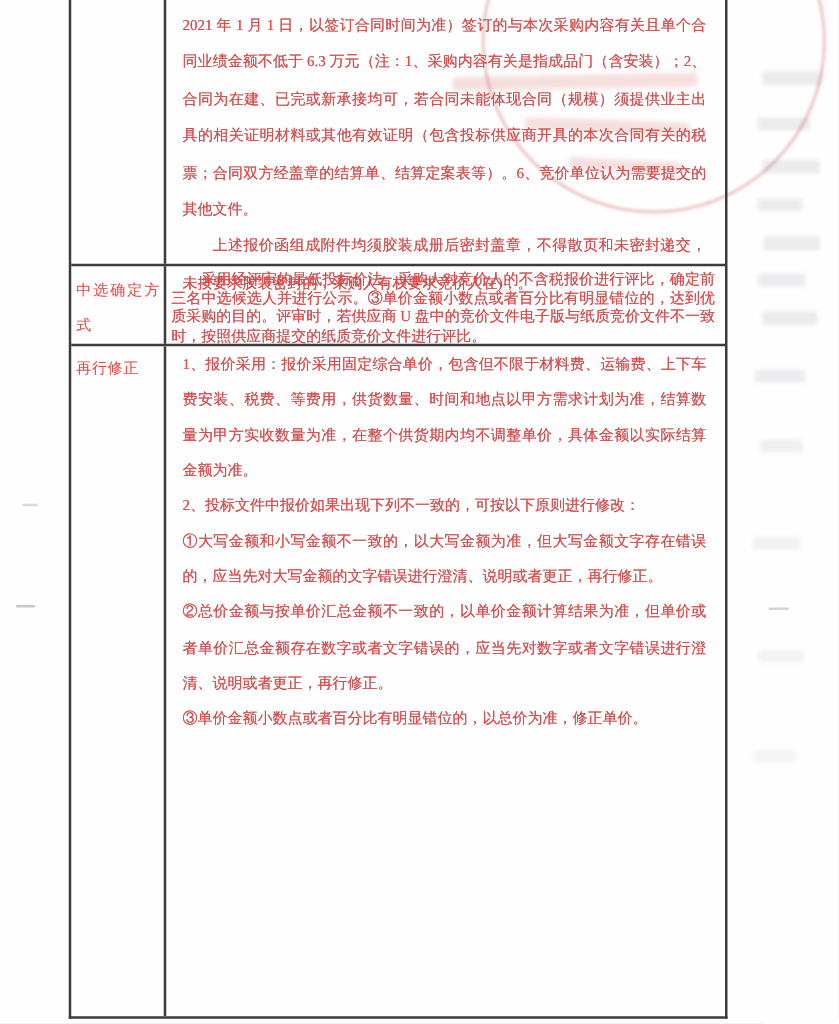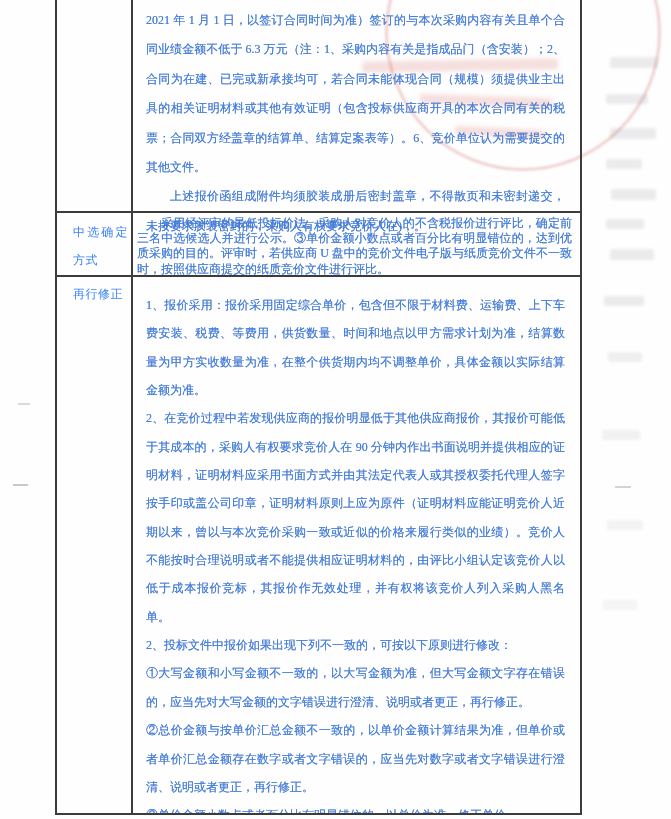--- a/index.html
+++ b/index.html
@@ -2,55 +2,55 @@
 <html lang="zh"><head>
 <meta charset="utf-8">
 <style>
   html,body{margin:0;padding:0;background:#e8e8e8;}
   .page{
     position:relative;
     width:671px;height:819px;
     background:#fefefe;
     overflow:hidden;
     font-family:"Liberation Serif","DejaVu Serif",serif;
-    color:#3b82f6;
+    color:#ef4444;
   }
   
   .doc-table{
     position:absolute;left:55px;top:-2px;
     width:527px;height:817px;
     box-sizing:border-box;
     border-left:2px solid #3c3c3c;
     border-right:2px solid #3c3c3c;
     border-bottom:2px solid #3c3c3c;
     display:flex;flex-direction:column;
   }
   .row{display:flex;box-sizing:border-box;}
   .row-1{height:213px;}
   .row-2{height:66px;border-top:2px solid #3c3c3c;border-bottom:2px solid #3c3c3c;}
   .row-3{flex:1;overflow:hidden;}
   .cell{box-sizing:border-box;}
   .label-cell{
     width:76px;
     border-right:2px solid #3c3c3c;
     font-size:12px;line-height:28px;
-    padding:5px 3px 0 16px;
+    padding:5px 3px 0 4px;
     text-align:justify;
     letter-spacing:.5px;
   }
   .row-3 .label-cell{padding-top:3px;}
   .content-cell{
     flex:1;
     font-size:12px;
     text-align:justify;
     text-shadow:0 0 .5px rgba(45,45,45,.55);
   }
   .row-1 .content-cell{padding:8px 15px 0 13px;line-height:29.4px;}
   .row-2 .content-cell{padding:3px 8px 0 4px;line-height:15.2px;}
-  .row-3 .content-cell{padding:14px 15px 0 13px;line-height:28.35px;}
+  .row-3 .content-cell{padding:0 15px 0 13px;line-height:28.35px;}
   .para{margin:0;}
   .para.indent{text-indent:2em;}
   
   .stamp-arc{
     position:absolute;left:385px;top:-105px;
     width:270px;height:270px;border-radius:50%;
     border:3px solid rgba(190,55,45,.22);
     filter:blur(1px);
     pointer-events:none;
   }
@@ -110,21 +110,20 @@
         <p class="para indent">采用经评审的最低投标价法。采购人对竞价人的不含税报价进行评比，确定前三名中选候选人并进行公示。③单价金额小数点或者百分比有明显错位的，达到优质采购的目的。评审时，若供应商 U 盘中的竞价文件电子版与纸质竞价文件不一致时，按照供应商提交的纸质竞价文件进行评比。</p>
       </div>
     </div>
 
     <div class="row row-3">
       <div class="cell label-cell">
         <span>再行修正</span>
       </div>
       <div class="cell content-cell">
         <p class="para">1、报价采用：报价采用固定综合单价，包含但不限于材料费、运输费、上下车费安装、税费、等费用，供货数量、时间和地点以甲方需求计划为准，结算数量为甲方实收数量为准，在整个供货期内均不调整单价，具体金额以实际结算金额为准。</p>
-        <p class="para">2、在竞价过程中若发现供应商的报价明显低于其他供应商报价，其报价可能低于其成本的，采购人有权要求竞价人在 90 分钟内作出书面说明并提供相应的证明材料，证明材料应采用书面方式并由其法定代表人或其授权委托代理人签字按手印或盖公司印章，证明材料原则上应为原件（证明材料应能证明竞价人近期以来，曾以与本次竞价采购一致或近似的价格来履行类似的业绩）。竞价人不能按时合理说明或者不能提供相应证明材料的，由评比小组认定该竞价人以低于成本报价竞标，其报价作无效处理，并有权将该竞价人列入采购人黑名单。</p>
         <p class="para">2、投标文件中报价如果出现下列不一致的，可按以下原则进行修改：</p>
         <p class="para">①大写金额和小写金额不一致的，以大写金额为准，但大写金额文字存在错误的，应当先对大写金额的文字错误进行澄清、说明或者更正，再行修正。</p>
         <p class="para">②总价金额与按单价汇总金额不一致的，以单价金额计算结果为准，但单价或者单价汇总金额存在数字或者文字错误的，应当先对数字或者文字错误进行澄清、说明或者更正，再行修正。</p>
         <p class="para">③单价金额小数点或者百分比有明显错位的，以总价为准，修正单价。</p>
 
       </div>
     </div>
 
   </div>
 

